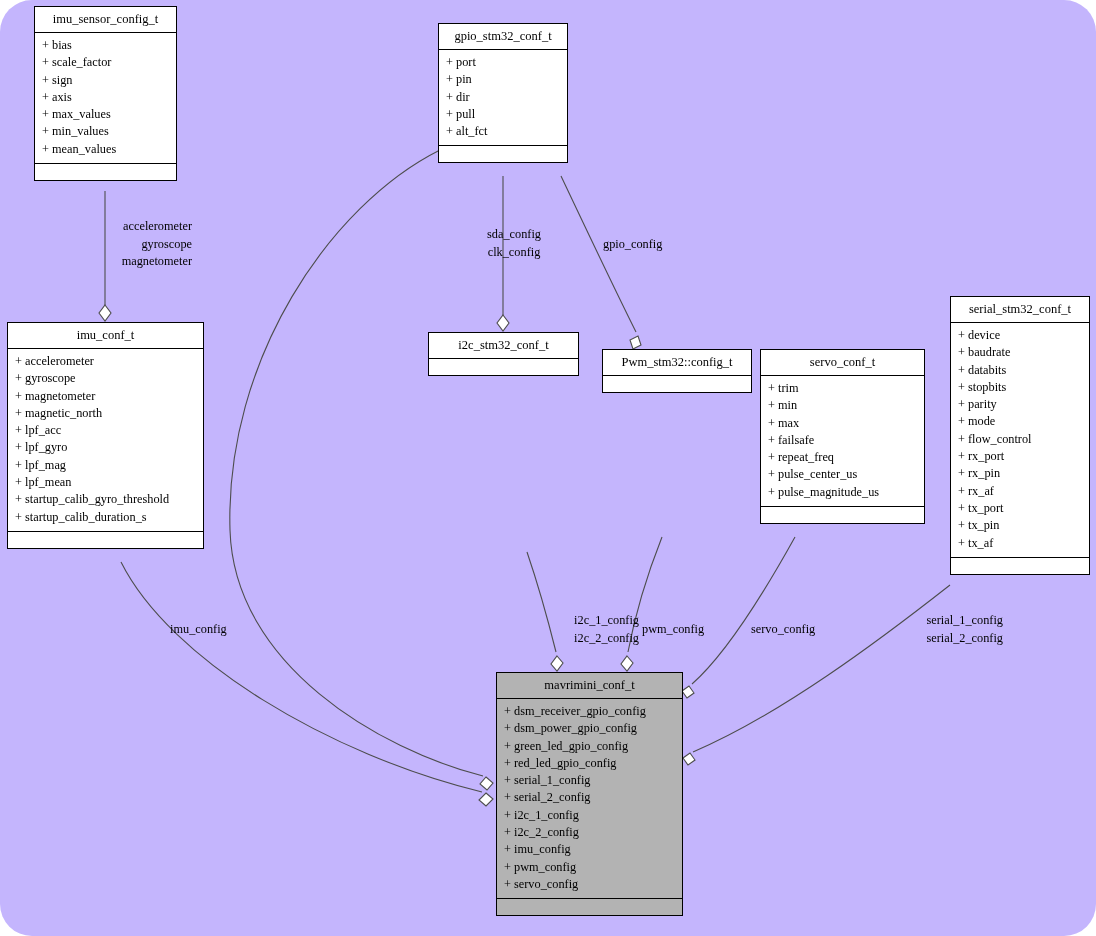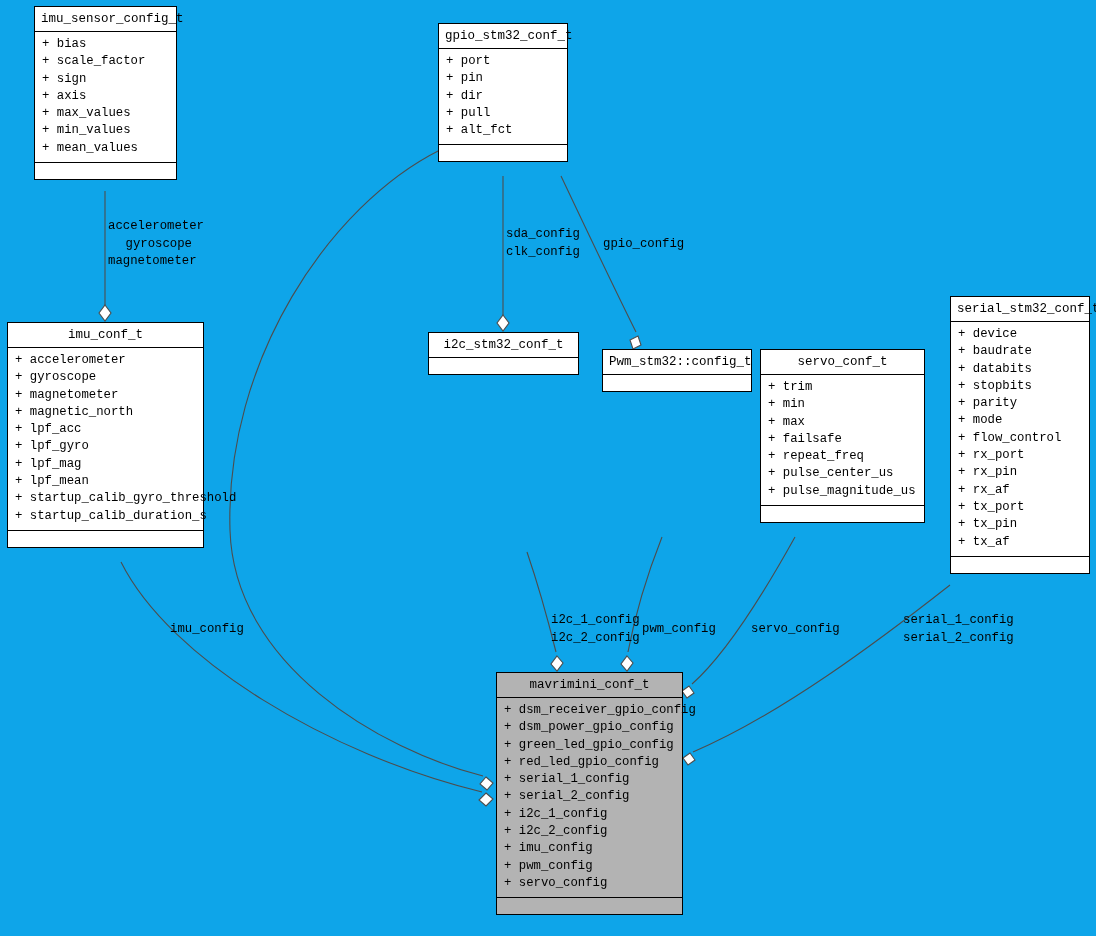--- a/index.html
+++ b/index.html
@@ -1,17 +1,17 @@
 <!DOCTYPE html>
 <html><head>
 <meta charset="utf-8">
 <style>
   html,body{margin:0;padding:0;background:#ffffff;}
-  #canvas{position:relative;width:1096px;height:936px;background:#0ea5e9;
-          font-family:Liberation Mono, monospace;}
+  #canvas{position:relative;width:1096px;height:936px;background:#c4b5fd;
+          font-family:Liberation Serif, serif;border-radius:32px;}
   .uml{position:absolute;border:1px solid #000;background:#ffffff;box-sizing:border-box;}
   .uml.filled{background:#b3b3b3;}
   .uml .title{text-align:center;font-size:12.5px;color:#000;padding:5px 6px 5px 6px;
               border-bottom:1px solid #000;white-space:nowrap;}
   .uml .attrs{border-bottom:1px solid #000;padding:4px 7px 5px 7px;}
   .uml .attrs div{font-size:12.3px;color:#000;line-height:17.3px;white-space:nowrap;}
   .uml .foot{height:16px;}
   .edgelabel{position:absolute;font-size:12.3px;color:#000;line-height:17.5px;
              white-space:nowrap;}
   .edgelabel.c{text-align:right;}
@@ -177,21 +177,21 @@
     </div>
     <div class="foot"></div>
   </div>
 
   <div class="edgelabel c" style="left:108px;top:218px;width:84px;">
       <div>accelerometer</div>
       <div>gyroscope</div>
       <div>magnetometer</div>
     </div>
 
-  <div class="edgelabel l" style="left:506px;top:226px;width:72px;">
+  <div class="edgelabel l" style="left:478px;top:226px;width:72px;text-align:center;">
       <div>sda_config</div>
       <div>clk_config</div>
     </div>
 
   <div class="edgelabel l" style="left:603px;top:236px;width:80px;">gpio_config</div>
 
 
   <div class="edgelabel l" style="left:170px;top:621px;width:80px;">imu_config</div>
 
   <div class="edgelabel c" style="left:551px;top:612px;width:88px;">

